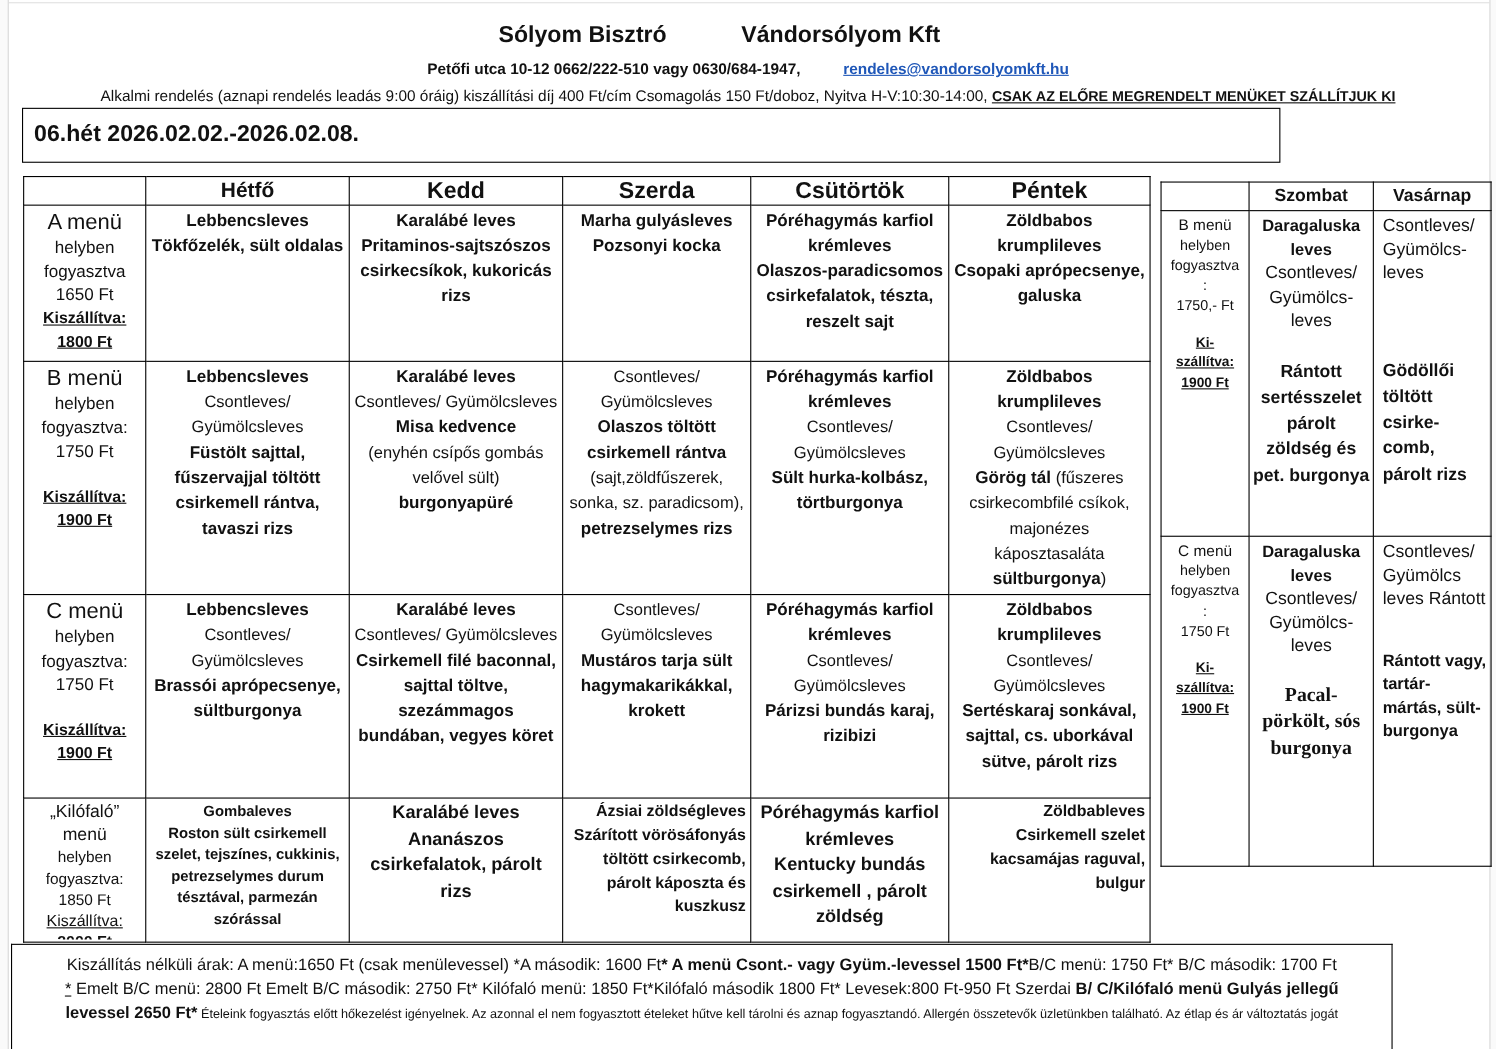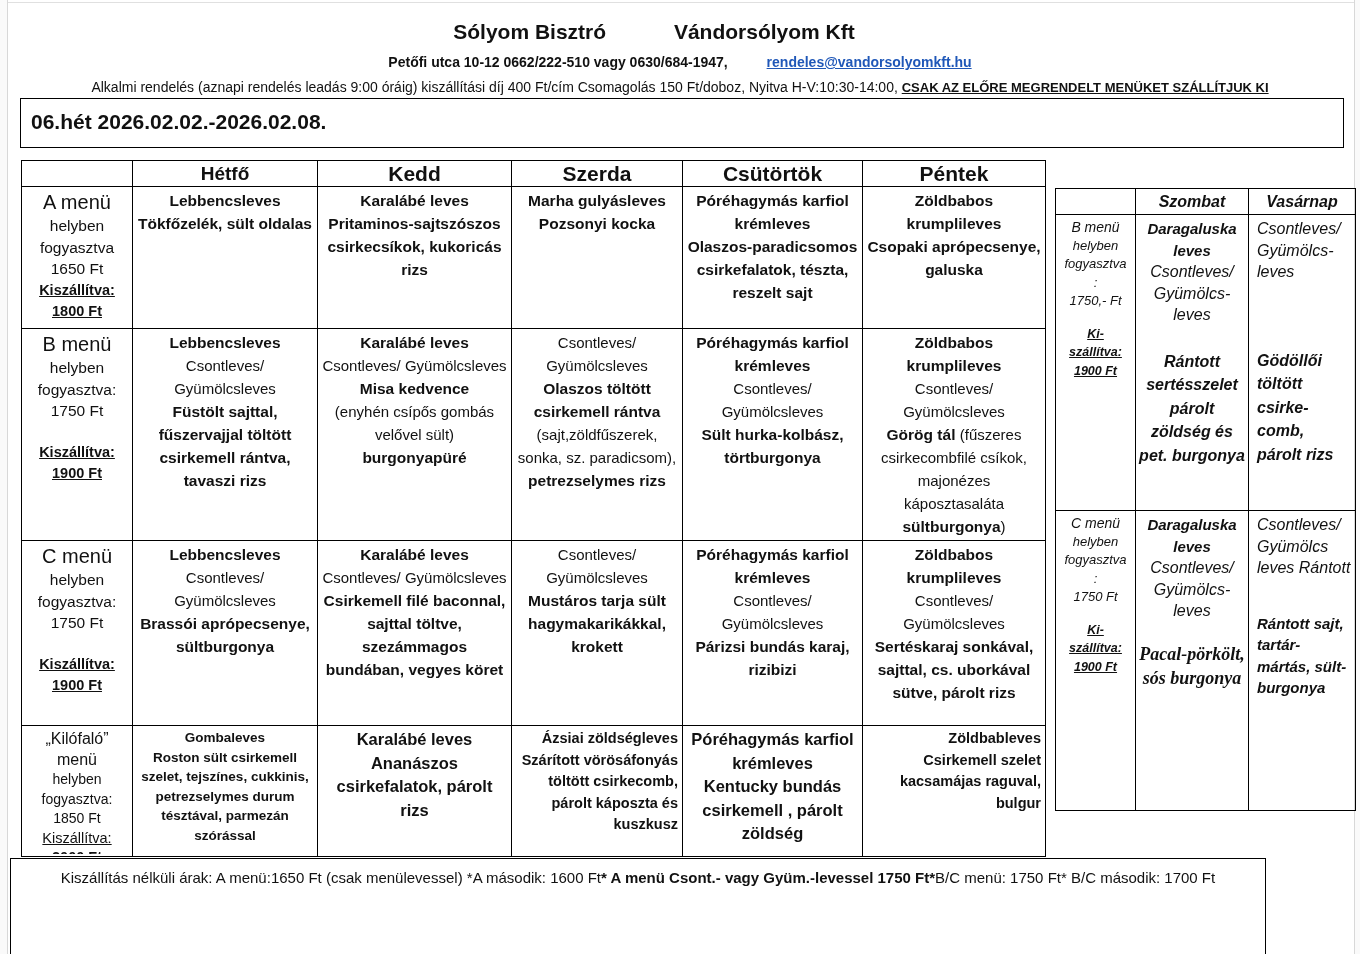--- a/index.html
+++ b/index.html
@@ -10,21 +10,21 @@
   .frame-top { position: absolute; left: 0; top: 0; width: 1360px; height: 3px; border-bottom: 1px solid #e0e0e0; }
 
   .hdr-title { position: absolute; top: 20px; left: 0; width: 1308px; text-align: center; font-weight: bold; font-size: 21px; }
   .hdr-title span { display: inline-block; }
   .hdr-title .t1 { margin-right: 62px; }
   .hdr-contact { position: absolute; top: 54px; left: 0; width: 1360px; text-align: center; font-weight: bold; font-size: 14px; }
   .hdr-contact a { color: #1f57b8; text-decoration: underline; margin-left: 35px; }
   .hdr-info { position: absolute; top: 79px; left: 0; width: 1360px; text-align: center; font-size: 14px; }
   .hdr-info u { font-weight: bold; font-size: 13px; }
 
-  .week-box { position: absolute; left: 20px; top: 98px; width: 1324px; height: 50px; border: 1px solid #000; }
+  .week-box { position: absolute; left: 20px; top: 98px; width: 1144px; height: 50px; border: 1px solid #000; }
   .week-box .wk { position: absolute; left: 10px; top: 11px; font-size: 21px; font-weight: bold; }
 
   table { border-collapse: collapse; position: absolute; table-layout: fixed; }
   td, th { border: 1px solid #000; vertical-align: top; text-align: center; }
 
   .main { left: 21px; top: 160px; width: 1024px; }
   .main th { font-size: 21px; font-weight: bold; height: 26px; vertical-align: middle; }
   .main th.hetfo { vertical-align: top; padding-top: 2px; font-size: 19px; }
   .main td { font-size: 15.5px; line-height: 23px; padding: 2px 4px; }
   .main .rowhead { font-size: 15.5px; line-height: 21.5px; }
@@ -32,21 +32,21 @@
   .main .rowhead .deliv { font-weight: bold; text-decoration: underline; font-size: 14.5px; display: block; }
   .b { font-weight: bold; }
   .n { font-weight: normal; font-size: 15px; }
   .line { display: block; }
   .kilo .rowhead { font-size: 14px; line-height: 19.5px; }
   .kilo .rowhead .mname { font-size: 16px; line-height: 21px; }
   .kilo td.small { font-size: 13.5px; line-height: 19.5px; }
   .kilo td.mid { font-size: 14.5px; line-height: 21.5px; text-align: right; }
   .kilo td.big { font-size: 16.5px; line-height: 23.5px; }
 
-  .weekend { left: 1055px; top: 188px; width: 300px; font-style: italic; }
+  .weekend { left: 1055px; top: 165px; width: 300px; }
   .weekend th { font-size: 16px; font-weight: bold; height: 26px; vertical-align: middle; }
   .weekend td { font-size: 15px; line-height: 21.5px; padding: 3px 3px; }
   .weekend .rowhead { font-size: 13px; line-height: 18.5px; }
   .weekend .rowhead .mname { font-size: 14px; display: block; }
   .weekend .rowhead .deliv { font-weight: bold; text-decoration: underline; font-size: 12.5px; display: block; }
   .weekend td.left { text-align: left; padding-left: 8px; }
   .serif { font-family: "Liberation Serif", serif; font-weight: bold; font-size: 18px; line-height: 24px; }
 
   .footer { position: absolute; left: 10px; top: 858px; width: 1256px; height: 96px; border: 1px solid #000; border-bottom: none; padding: 8px 10px 0 10px; text-align: center; }
   .footer .fl { font-size: 15px; line-height: 22px; display: block; }
@@ -286,23 +286,29 @@
     </td>
     <td>
       <span class="line b">Daragaluska leves</span>
       <span class="line" style="font-size:16px">Csontleves/ Gyümölcs-leves</span>
       <span class="line" style="height:20px"></span>
       <span class="line serif">Pacal-pörkölt, sós burgonya</span>
     </td>
     <td class="left">
       <span class="line" style="font-size:16px">Csontleves/ Gyümölcs leves Rántott</span>
       <span class="line" style="height:34px"></span>
-      <span class="line b" style="font-size:15px;line-height:21.5px">Rántott sajt, tartár-mártás, sült-burgonya</span>
+      <span class="line b" style="font-size:15px;line-height:21.5px">Rántott vagy, tartár-mártás, sült-burgonya</span>
     </td>
   </tr>
 </tbody>
   </table>
 
 <div class="footer">
   <span class="fl">
-    <span>Kiszállítás nélküli árak: A menü:1650 Ft (csak menülevessel) *A második: 1600 Ft</span><b>* A menü Csont.- vagy Gyüm.-levessel 1750 Ft*</b><span>B/C menü: 1750 Ft* B/C  második:  1700 Ft</span>
+    <span>Kiszállítás nélküli árak: A menü:1650 Ft (csak menülevessel) *A második: 1600 Ft</span><b>* A menü Csont.- vagy Gyüm.-levessel 1500 Ft*</b><span>B/C menü: 1750 Ft* B/C  második:  1700 Ft</span>
   </span>
+  <span class="fl">
+    <u>*</u><span> Emelt B/C menü: 2800 Ft Emelt B/C második: 2750 Ft* Kilófaló menü: 1850 Ft*Kilófaló második 1800 Ft* Levesek:800 Ft-950 Ft Szerdai </span><b>B/ C/Kilófaló menü Gulyás jellegű</b>
+  </span>
+  <span class="fl3">
+    <b>levessel 2650 Ft*</b><span class="tiny"> Ételeink fogyasztás előtt hőkezelést igényelnek. Az azonnal el nem fogyasztott ételeket hűtve kell tárolni és aznap fogyasztandó. Allergén összetevők üzletünkben található. Az étlap és ár változtatás jogát</span>
+  </span>
 </div>
 
 </body></html>

